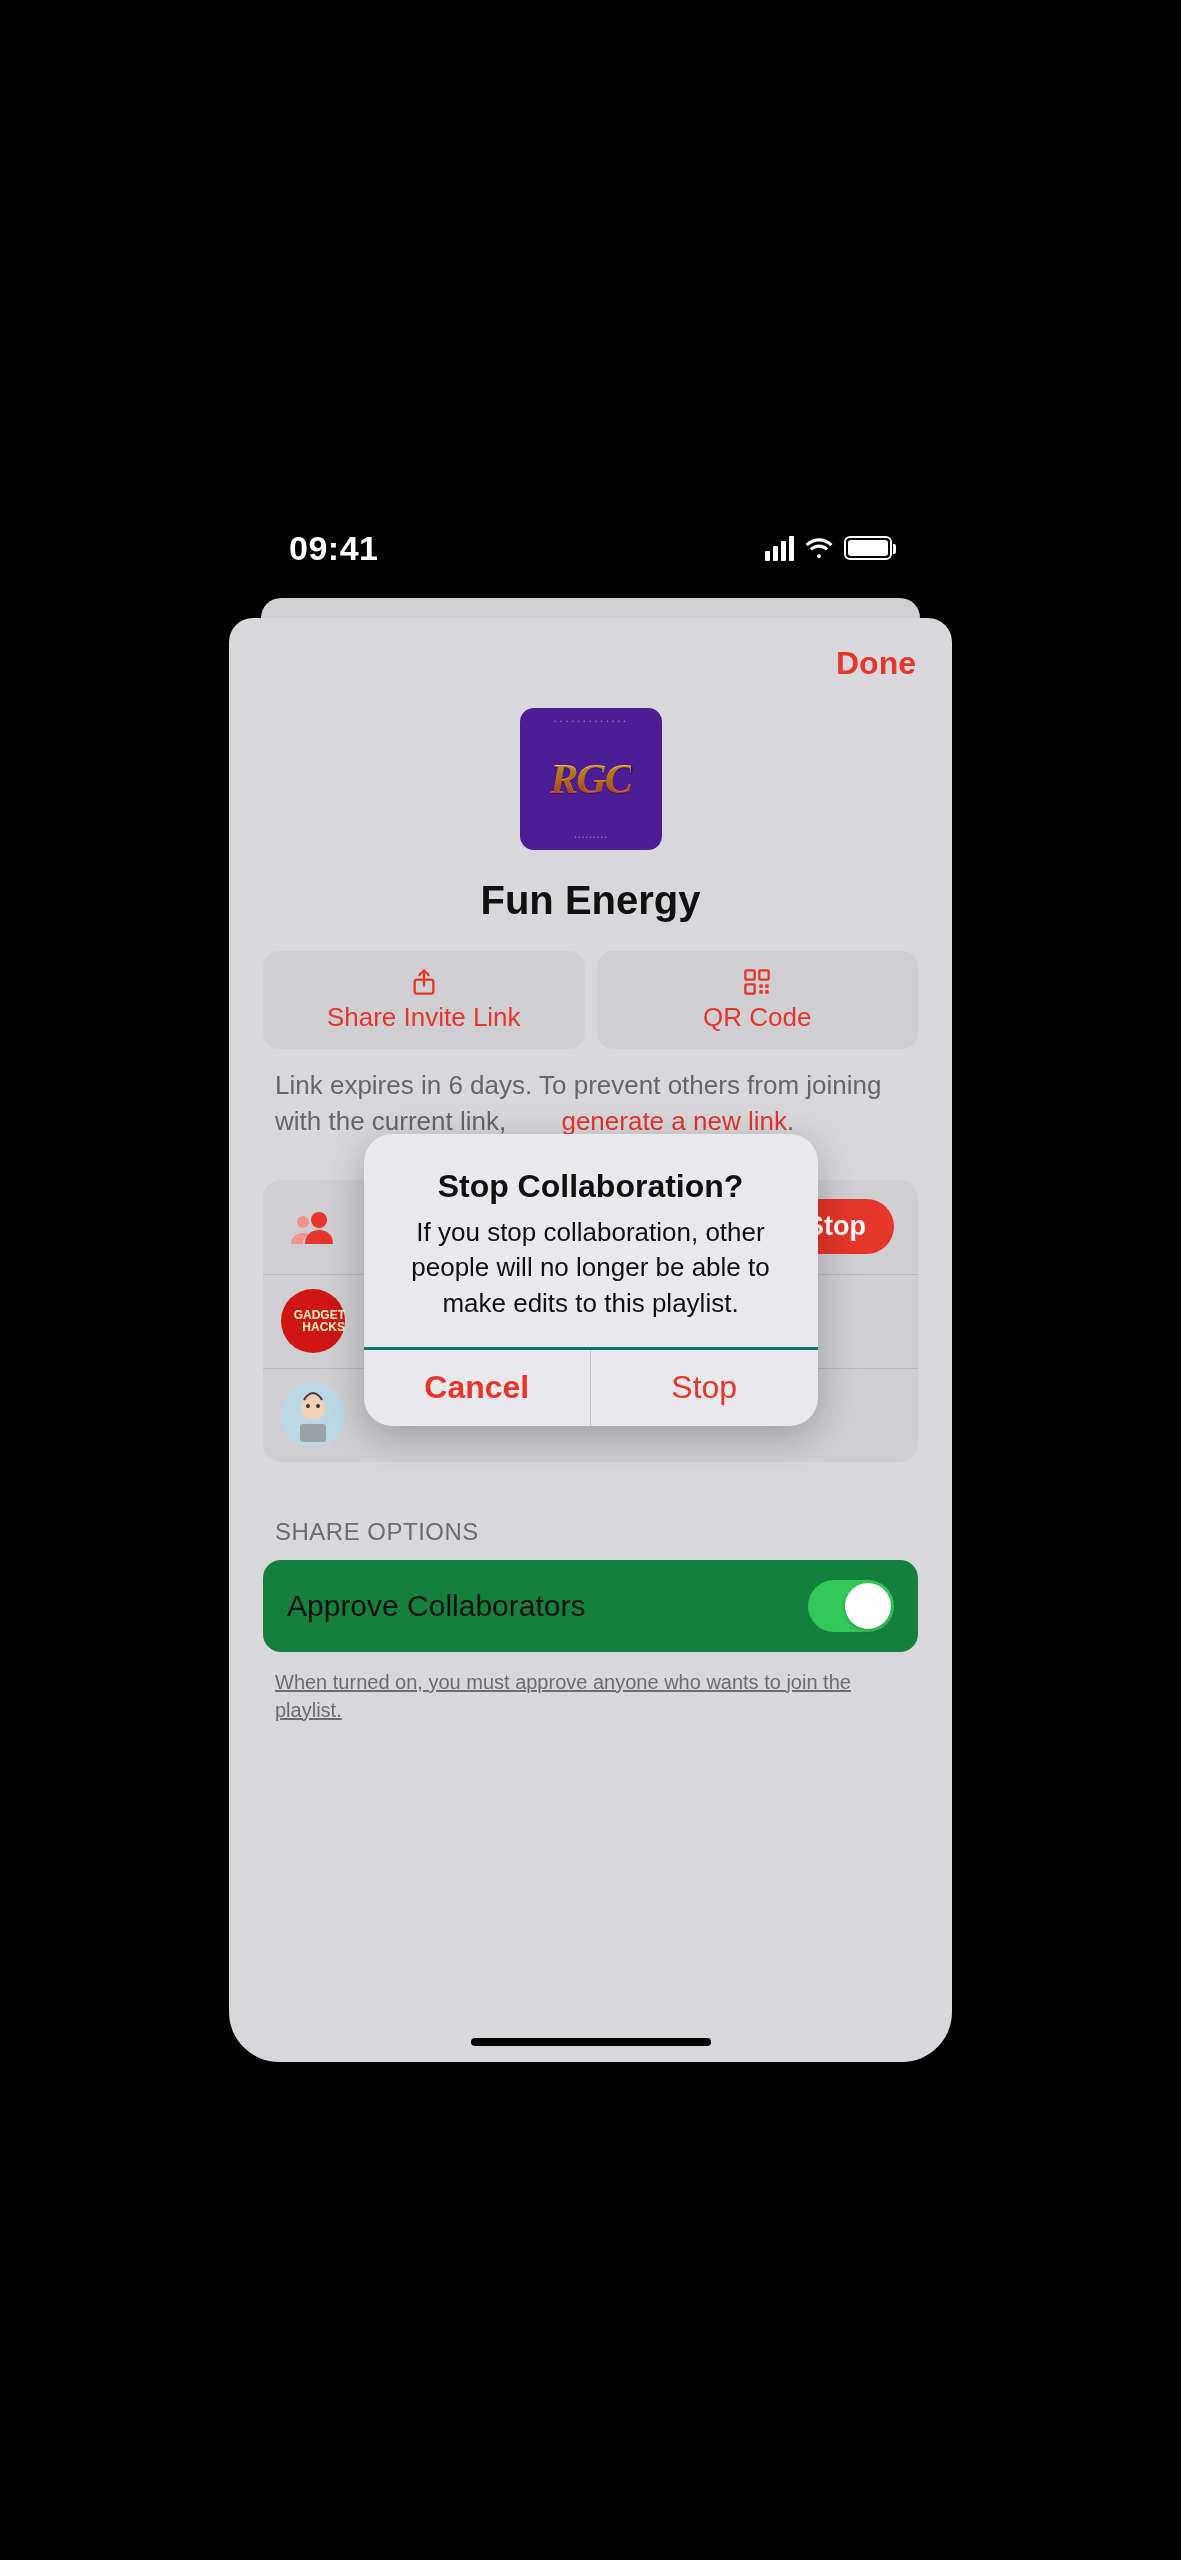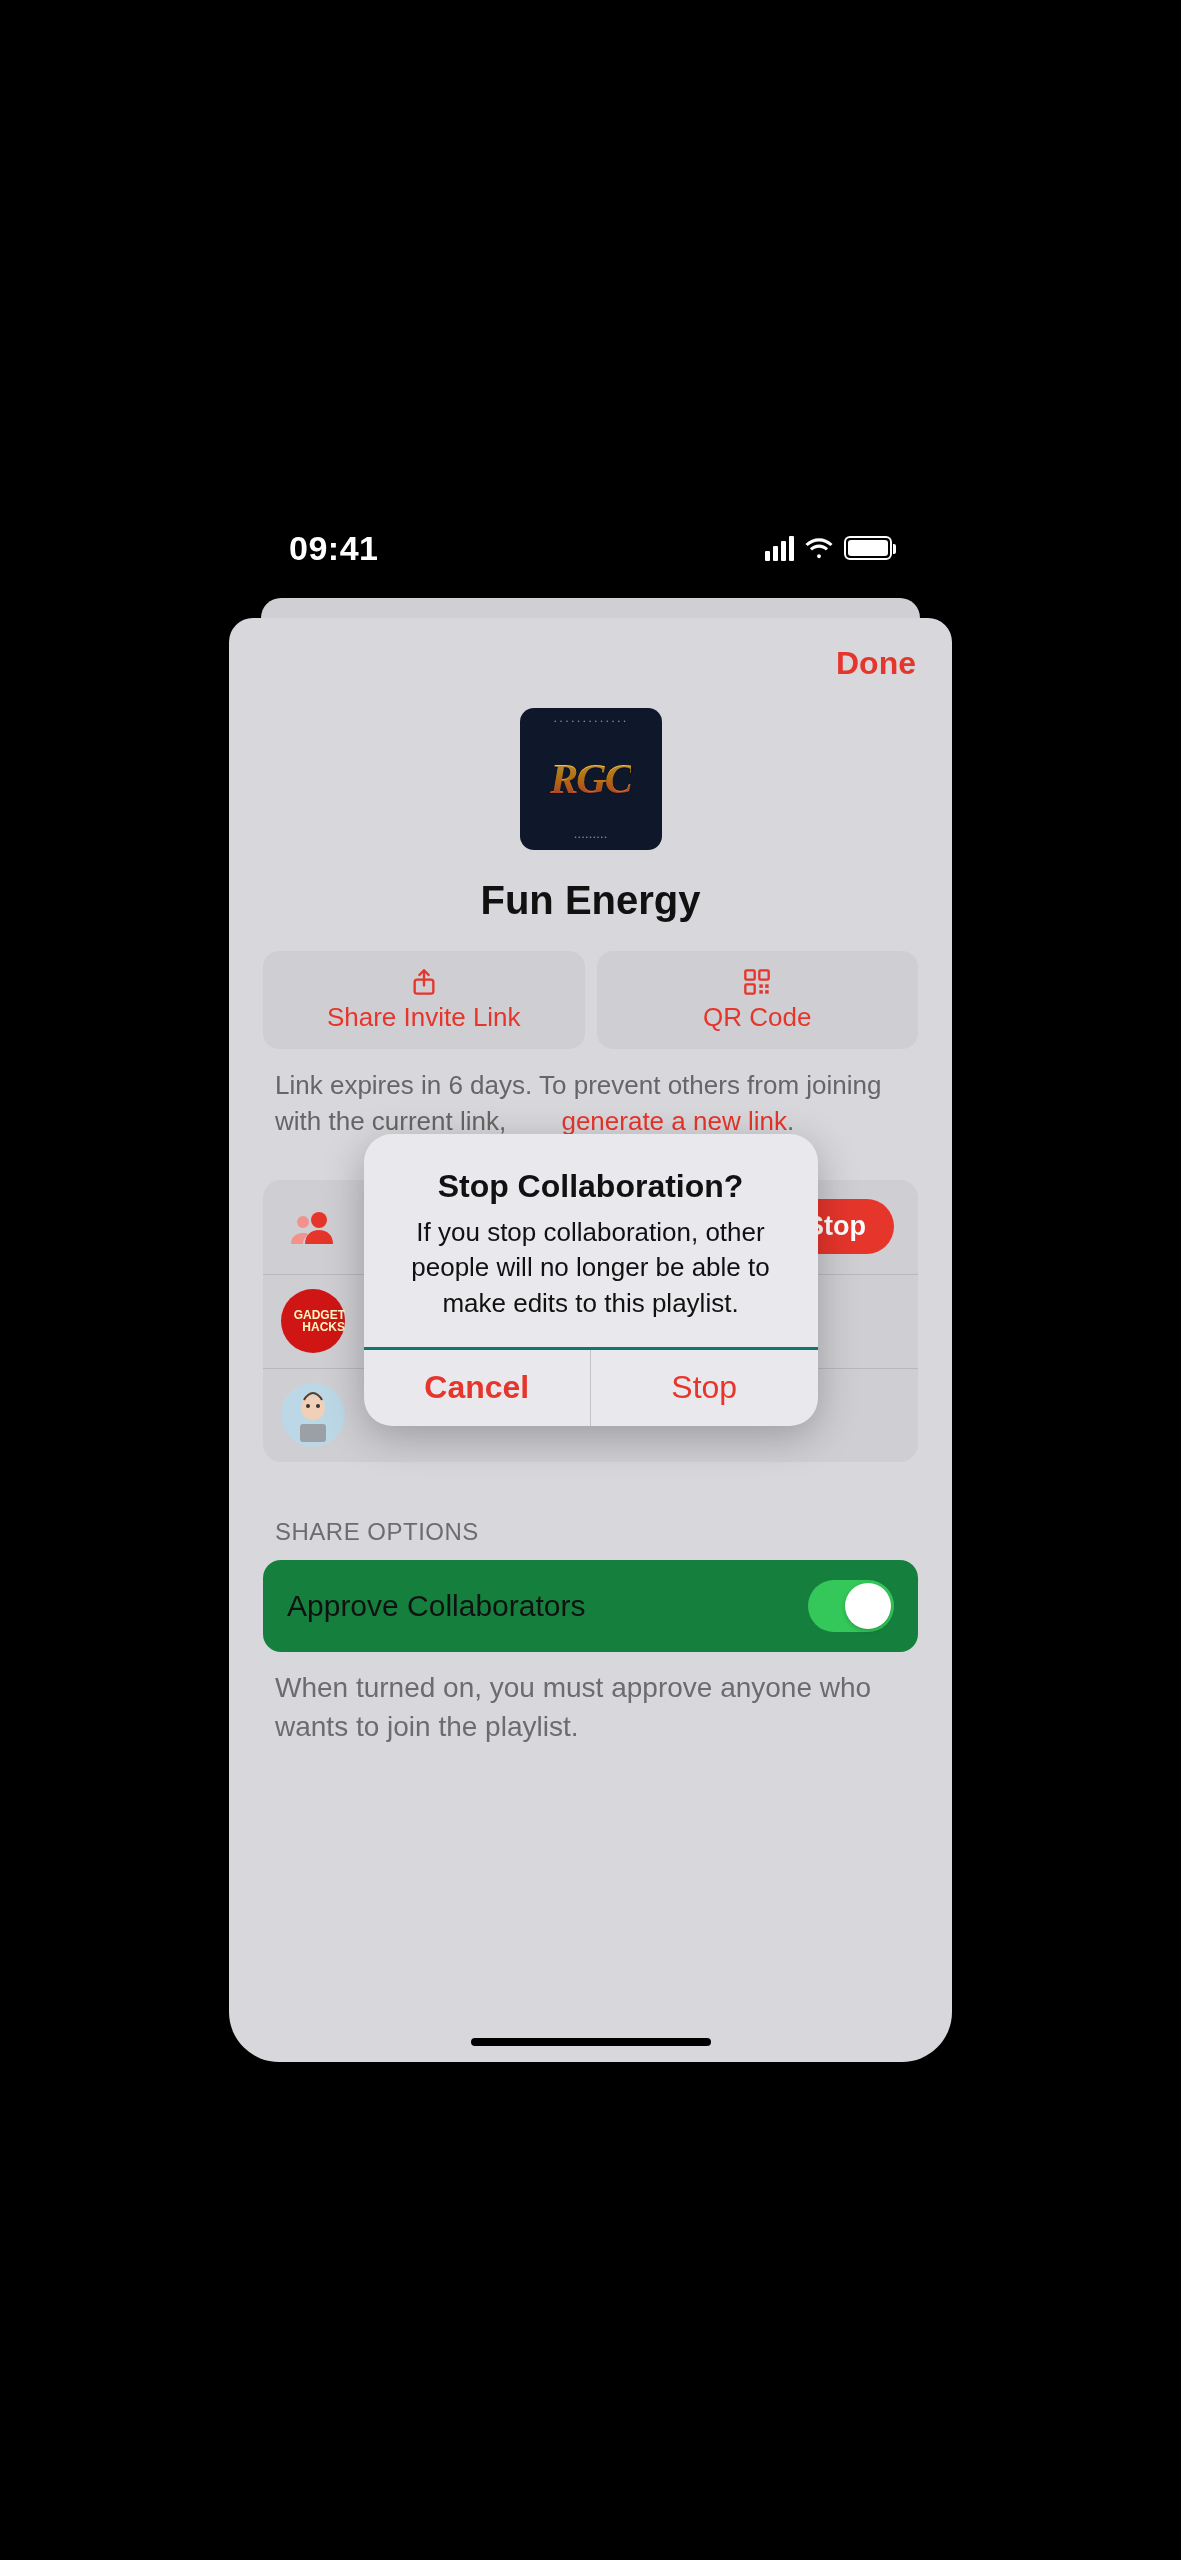--- a/index.html
+++ b/index.html
@@ -17,21 +17,21 @@
   .battery::after{content:'';position:absolute;right:-6px;top:6px;width:3px;height:10px;background:#fff;border-radius:0 2px 2px 0;}
   .battery-fill{background:#fff;width:100%;height:100%;border-radius:3px;}
 
   .sheet-back { position:absolute; left:32px; right:32px; top:100px; height:20px; background:#d0d0d4; border-radius:20px 20px 0 0; }
   .sheet { position: absolute; left:0; right:0; top:120px; bottom:0; background:#d8d8dc; border-radius: 24px 24px 0 0; }
 
   .sheet-header { height: 90px; display: flex; justify-content: flex-end; align-items: center; padding: 0 36px; }
   .done-btn { color: #e6352b; font-size: 32px; font-weight: 600; }
 
   .art-wrap { display:flex; justify-content:center; }
-  .art { width: 142px; height: 142px; background: #0f172a; border-radius: 14px; display:flex; flex-direction:column; align-items:center; justify-content:center; color:#fff; position:relative; }
+  .art { width: 142px; height: 142px; background: #4c1d95; border-radius: 14px; display:flex; flex-direction:column; align-items:center; justify-content:center; color:#fff; position:relative; }
   .art-text { font-family: cursive; font-weight: 900; font-style: italic; font-size: 42px; background: linear-gradient(180deg,#ffdf5a,#ff9a1a,#e44); -webkit-background-clip:text; background-clip:text; color:transparent; text-shadow: 0 1px 0 rgba(0,0,0,.3); letter-spacing:-2px; }
   .art-top { font-size:6px; color:#8a8a8a; letter-spacing:1px; position:absolute; top:10px; }
   .art-bot { font-size:6px; color:#8a8a8a; position:absolute; bottom:10px; }
 
   .title { text-align:center; font-size: 40px; font-weight: 700; color:#111; margin-top: 28px; }
 
   .btn-row { display:flex; gap:12px; padding: 28px 34px 0; justify-content: center; }
   .pill-btn { flex:1; height: 98px; background:#cfcfd3; border-radius: 16px; display:flex; flex-direction:column; align-items:center; justify-content:center; gap:6px; color:#e6352b; }
   .pill-btn .lbl { font-size: 26px; }
   .pill-btn svg { width:28px; height:28px; }
@@ -48,21 +48,21 @@
   .avatar-gadget span:first-child{font-size:12px;}
   .avatar-gadget span:last-child{font-size:12px;}
   .avatar-memoji { width:64px; height:64px; border-radius:50%; background:#bcd8e6; display:flex; align-items:center; justify-content:center; overflow:hidden; }
 
   .section-header { padding: 56px 46px 14px; color:#6b6b70; font-size: 24px; letter-spacing: 0.5px; }
   .option-card { margin: 0 34px; background:#15803d; border-radius: 18px; }
   .option-row { display:flex; align-items:center; justify-content:space-between; height: 92px; padding: 0 24px; }
   .option-row .lbl { font-size: 30px; color:#111; }
   .toggle { width: 86px; height: 52px; border-radius: 30px; background:#34c759; position:relative; }
   .toggle .knob { width:46px; height:46px; background:#fff; border-radius:50%; position:absolute; right:3px; top:3px; box-shadow:0 2px 4px rgba(0,0,0,.2); }
-  .hint { padding: 16px 46px 0; color:#6b6b70; font-size: 28px; line-height:1.4; }
+  .hint { padding: 16px 46px 0; color:#6b6b70; font-size: 20px; line-height:1.4;text-decoration:underline; }
 
   .home-indicator { position:absolute; bottom:16px; left:50%; transform:translateX(-50%); width:240px; height:8px; background:#000; border-radius:10px; }
 
   .alert-overlay { position:absolute; inset:0; display:flex; align-items:center; justify-content:center; }
   .alert { width: 454px; background:#e9e9ed; border-radius: 28px; overflow:hidden; box-shadow: 0 10px 40px rgba(0,0,0,.25); }
   .alert-body { padding: 34px 26px 26px; text-align:center; }
   .alert-title { font-size: 32px; font-weight:700; color:#111; margin-bottom:10px; }
   .alert-msg { font-size: 26px; color:#111; line-height:1.35; }
   .alert-buttons { display:flex; border-top:3px solid #0f766e; }
   .alert-btn { flex:1; height:76px; display:flex; align-items:center; justify-content:center; font-size:32px; color:#e6352b; }

